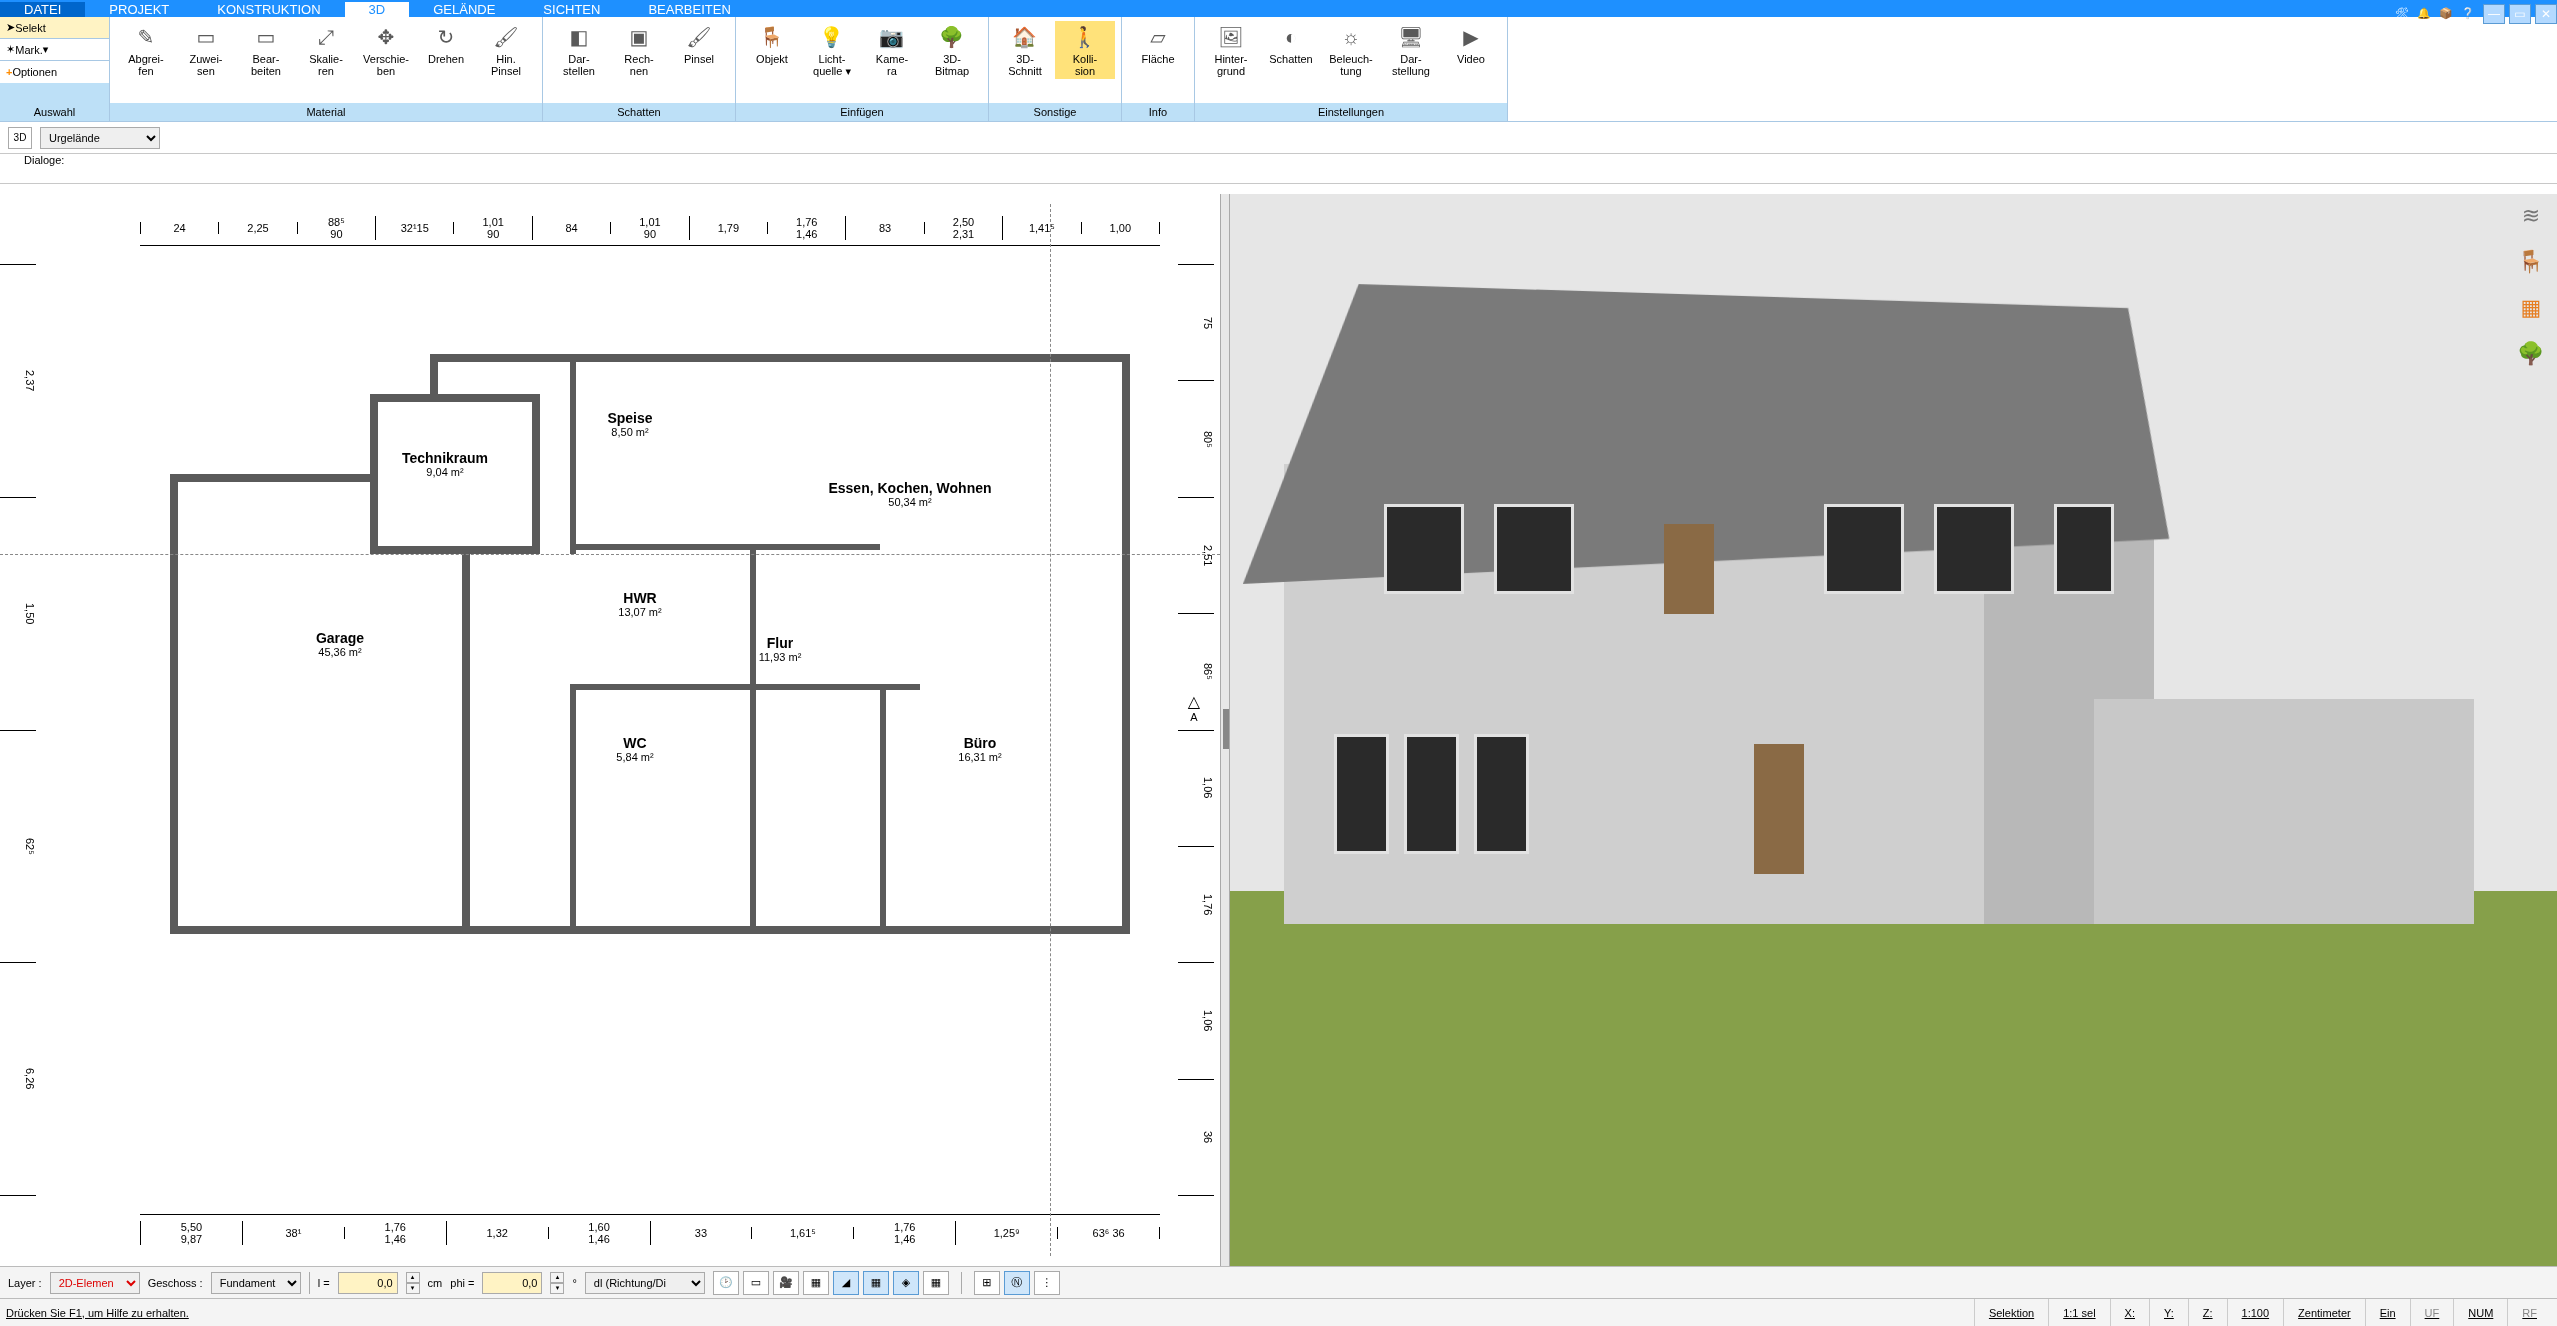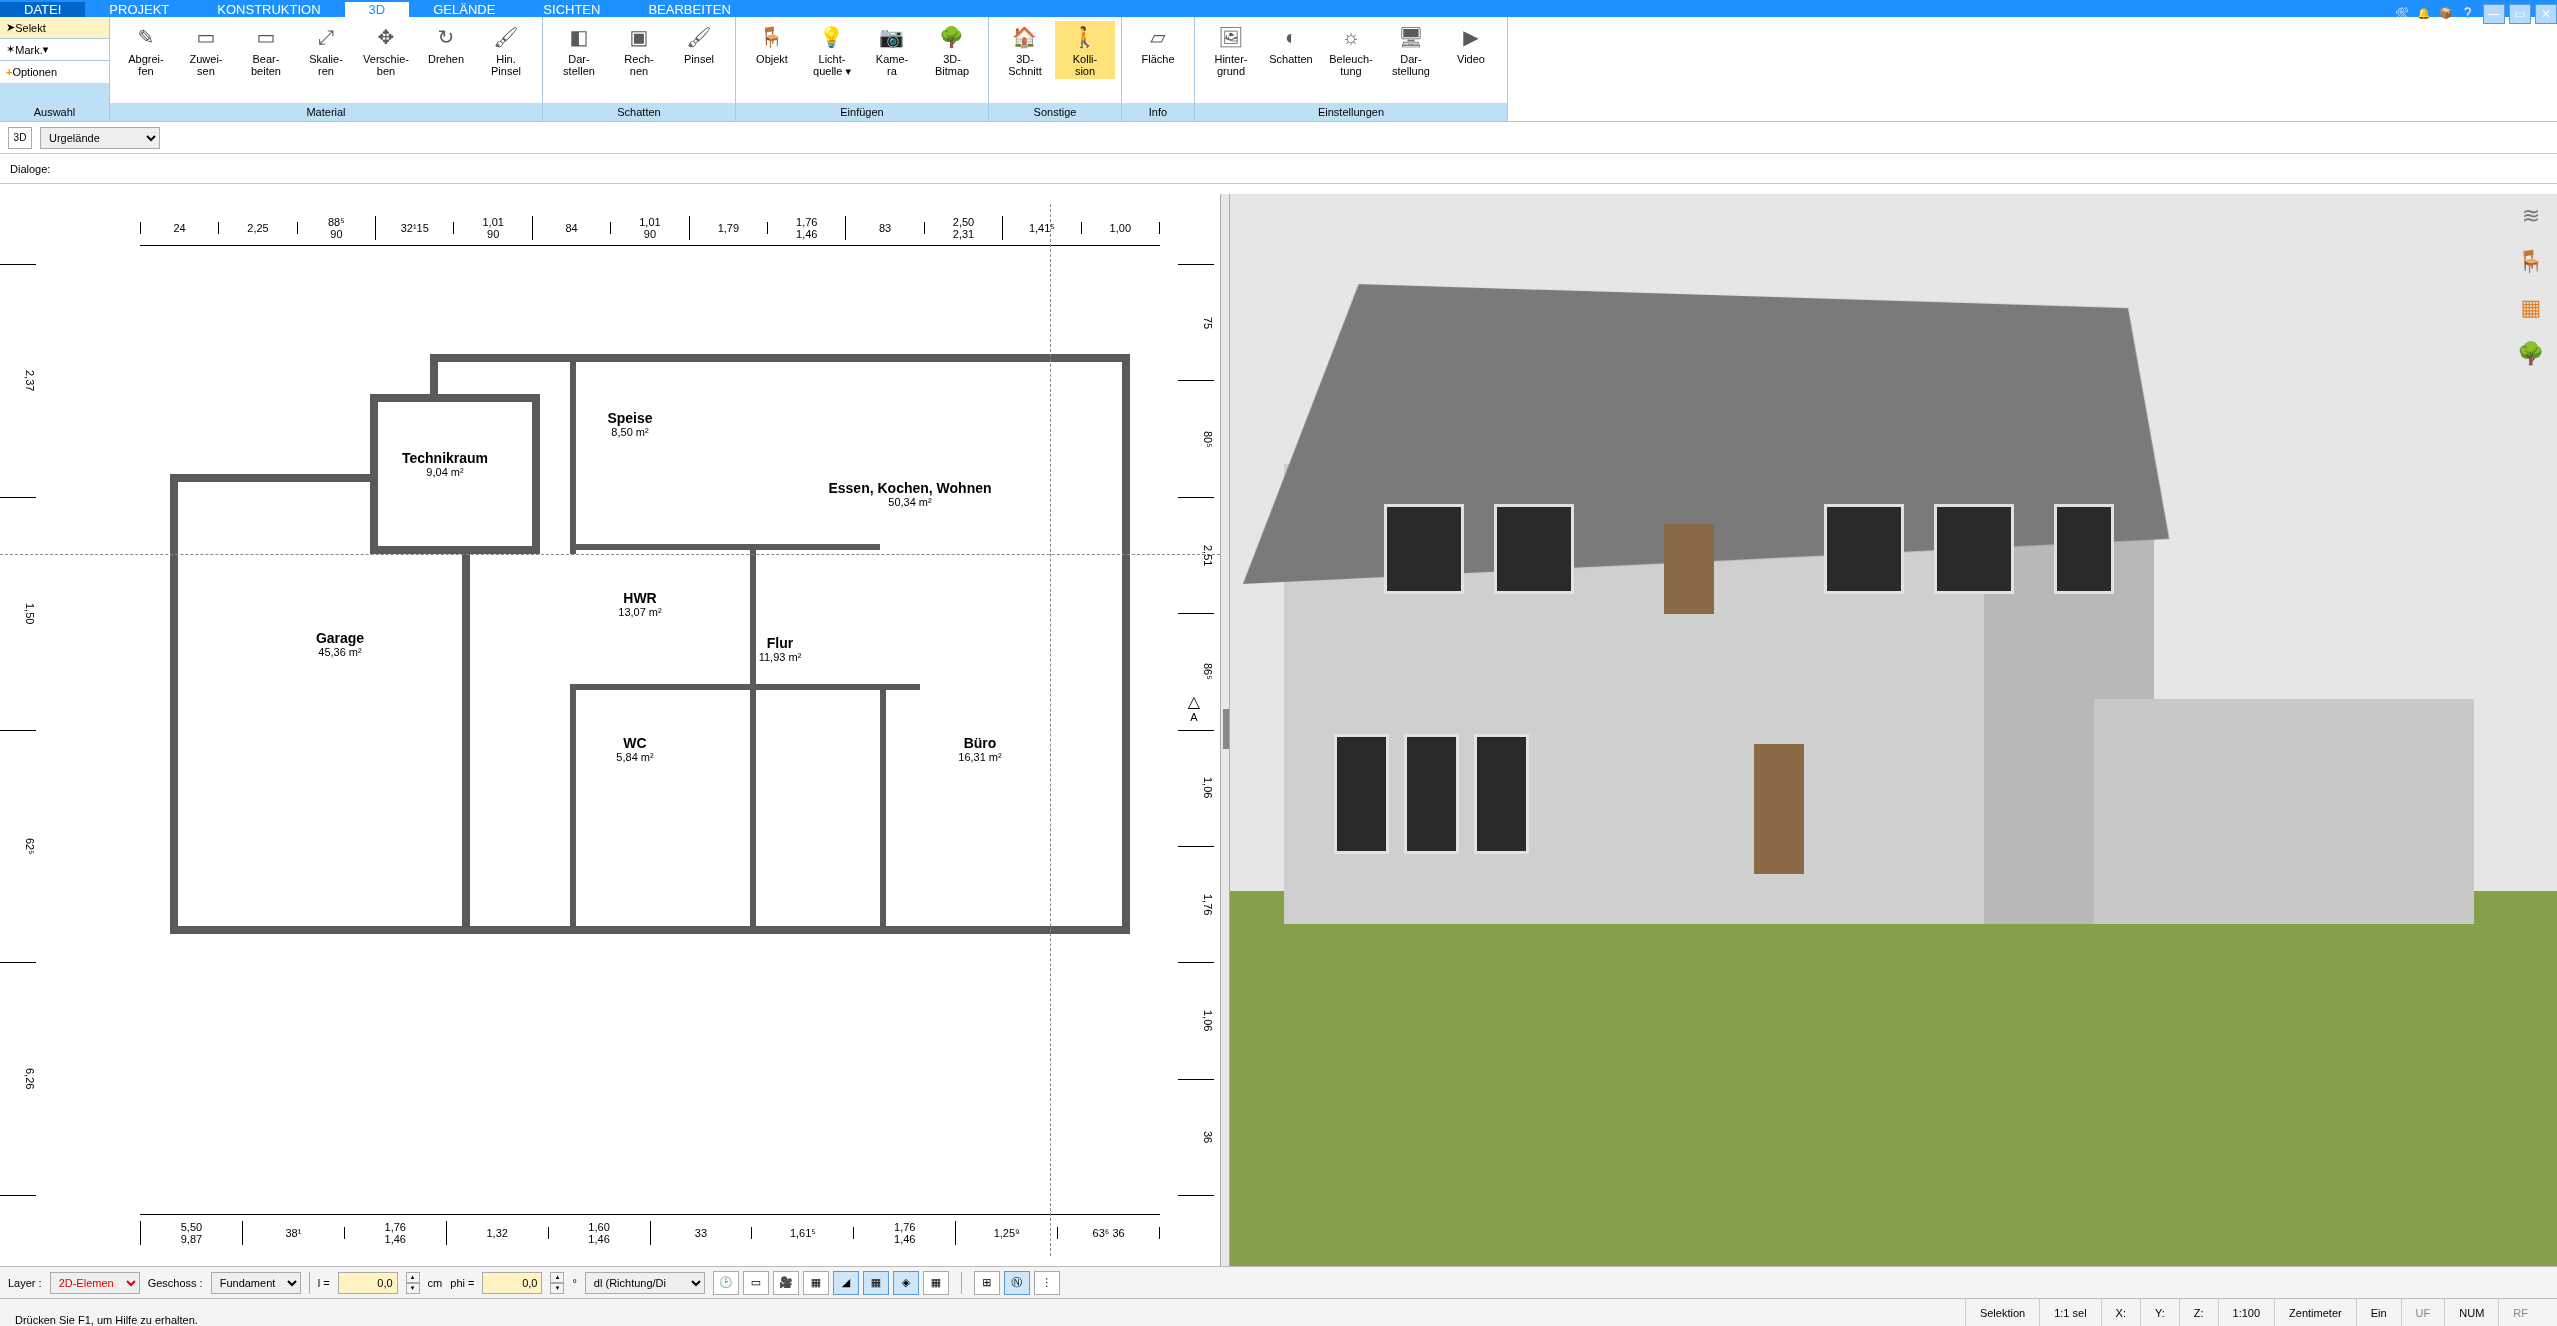--- a/index.html
+++ b/index.html
@@ -23,21 +23,21 @@
 .rg-body{flex:1;display:flex;align-items:flex-start;padding:4px 6px;}
 .rg-foot{background:#bde0f7;text-align:center;padding:3px 0;font-size:11px;}
 .rg-btn{display:flex;flex-direction:column;align-items:center;width:60px;cursor:pointer;padding:2px;}
 .rg-btn .ico{width:28px;height:28px;margin-bottom:2px;display:flex;align-items:center;justify-content:center;font-size:20px;color:#5a5a5a;}
 .rg-btn .lbl{text-align:center;line-height:1.1;font-size:11px;}
 .rg-btn.sel{background:#ffe27a;}
 
 .secbar{height:32px;border-bottom:1px solid #c8c8c8;display:flex;align-items:center;padding:0 8px;gap:8px;}
 .secbar select,.secbar .sv{height:22px;border:1px solid #aaa;padding:0 4px;font-size:11px;}
 .secbar .lbl3d{width:24px;height:22px;border:1px solid #aaa;display:flex;align-items:center;justify-content:center;font-size:10px;}
-.dialoge{height:30px;border-bottom:1px solid #c8c8c8;display:flex;align-items:center;padding:0 10px;font-size:12px;}
+.dialoge{height:30px;border-bottom:1px solid #c8c8c8;display:flex;padding:0 24px;font-size:12px;}
 
 .main{position:absolute;top:194px;bottom:60px;left:0;right:0;display:flex;}
 .pane{position:relative;background:#fff;}
 .pane.left{width:1220px;}
 .splitter{width:10px;background:#e8e8e8;border-left:1px solid #aaa;border-right:1px solid #aaa;cursor:col-resize;position:relative;}
 .splitter::after{content:"";position:absolute;top:48%;left:2px;width:6px;height:40px;background:#888;}
 .pane.right{flex:1;background:linear-gradient(to bottom,#e6e6e6 0%,#e6e6e6 65%,#86a04a 65%,#86a04a 100%);}
 
 .plan{position:absolute;top:10px;left:0;right:0;bottom:10px;}
 .dim-top,.dim-bot{position:absolute;left:140px;right:60px;height:36px;display:flex;align-items:center;font-size:10px;}
@@ -67,21 +67,21 @@
 .right-tools{position:absolute;right:6px;top:200px;width:40px;display:flex;flex-direction:column;gap:14px;align-items:center;}
 .right-tools .rt{width:32px;height:32px;display:flex;align-items:center;justify-content:center;font-size:22px;cursor:pointer;color:#777;}
 
 .botbar{position:absolute;bottom:28px;left:0;right:0;height:32px;border-top:1px solid #bbb;display:flex;align-items:center;padding:0 8px;font-size:11px;gap:8px;background:#f4f4f4;margin-top:20px;}
 .botbar select,.botbar input{height:22px;border:1px solid #aaa;padding:0 4px;font-size:11px;}
 .botbar .num{width:60px;background:#fff3c4;text-align:right;}
 .botbar .spin{width:14px;display:flex;flex-direction:column;}
 .botbar .spin span{height:11px;border:1px solid #aaa;font-size:7px;text-align:center;cursor:pointer;}
 .botbar .tbtn{width:26px;height:24px;border:1px solid #aaa;display:flex;align-items:center;justify-content:center;cursor:pointer;background:#fff;}
 .botbar .tbtn.on{background:#cfe6fa;border-color:#5a9bd4;}
-.status{position:absolute;bottom:0;left:0;right:0;height:28px;border-top:1px solid #bbb;display:flex;align-items:flex-end;padding:0 15px;font-size:11px;background:#f4f4f4;}
+.status{position:absolute;bottom:0;left:0;right:0;height:28px;border-top:1px solid #bbb;display:flex;align-items:center;padding:0 6px;font-size:11px;background:#f4f4f4;text-decoration:underline;}
 .status .fill{flex:1;}
 .status .cell{padding:0 14px;border-left:1px solid #ccc;height:100%;display:flex;align-items:center;}
 </style>
 </head>
 <body>
 
 <div class="menubar">
   <div id="menu-tabs" style="display: flex;">
       <div class="tab file">DATEI</div>
       <div class="tab">PROJEKT</div>

